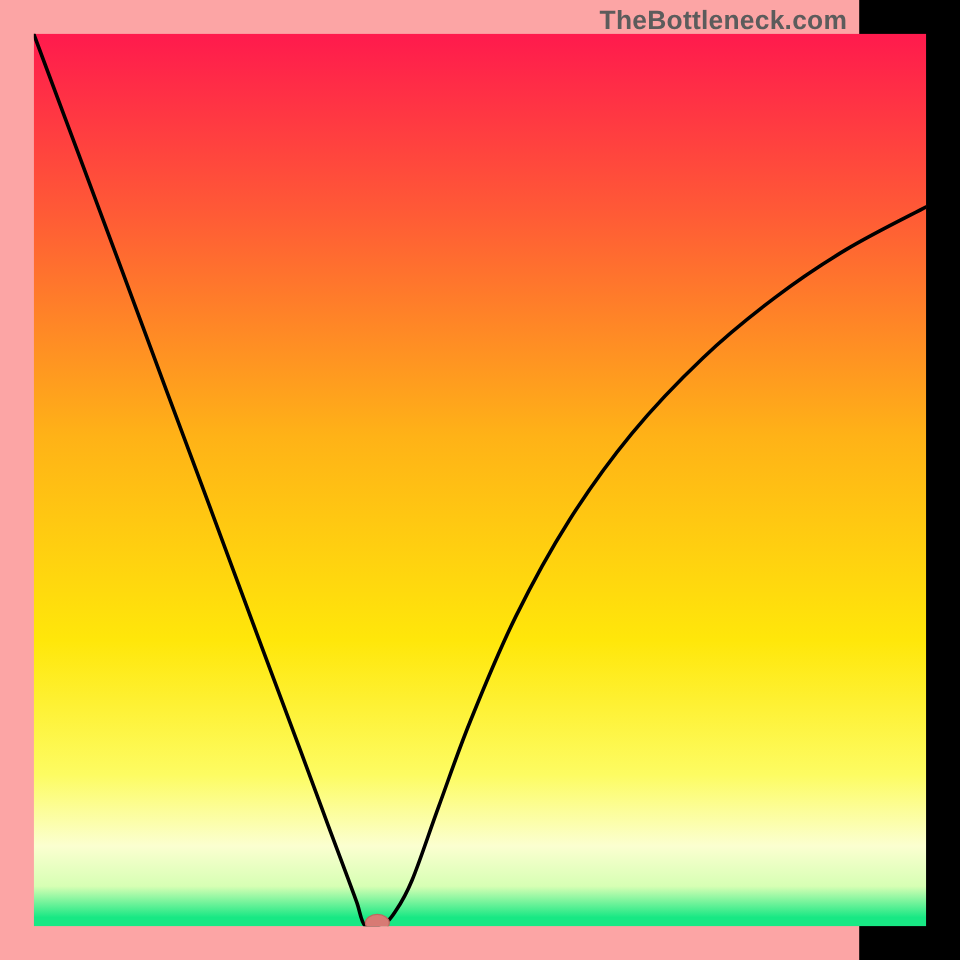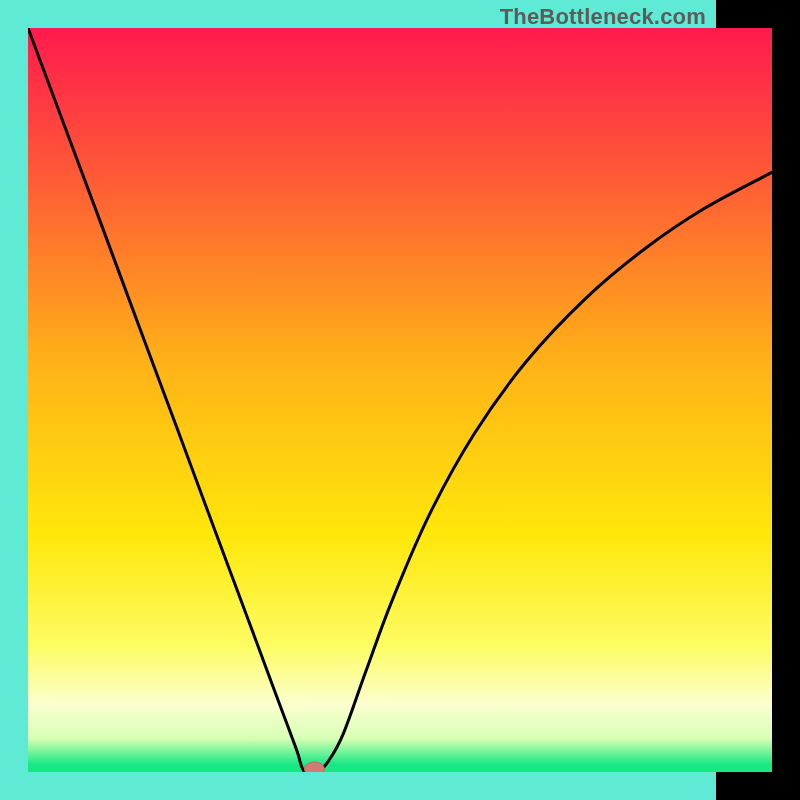--- a/index.html
+++ b/index.html
@@ -9,21 +9,21 @@
     height: 800px;
     background: #000;
     overflow: hidden;
   }
   .frame {
     position: absolute;
     left: 0;
     top: 0;
     width: 716px;
     height: 800px;
-    background: #5eead4;
+    background: #fca5a5;
   }
   .plot-area {
     position: absolute;
     left: 28px;
     top: 28px;
     width: 744px;
     height: 744px;
     overflow: hidden;
   }
   .watermark {

